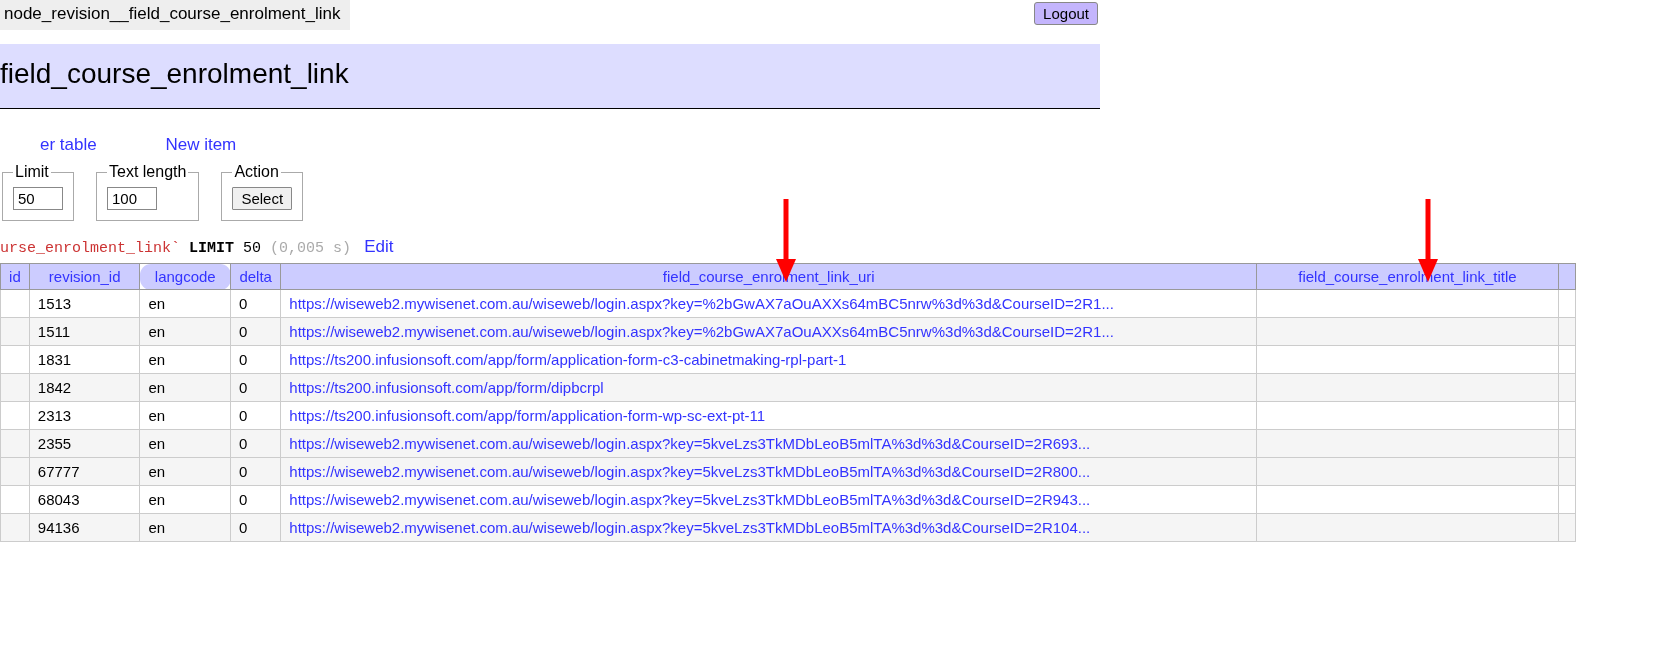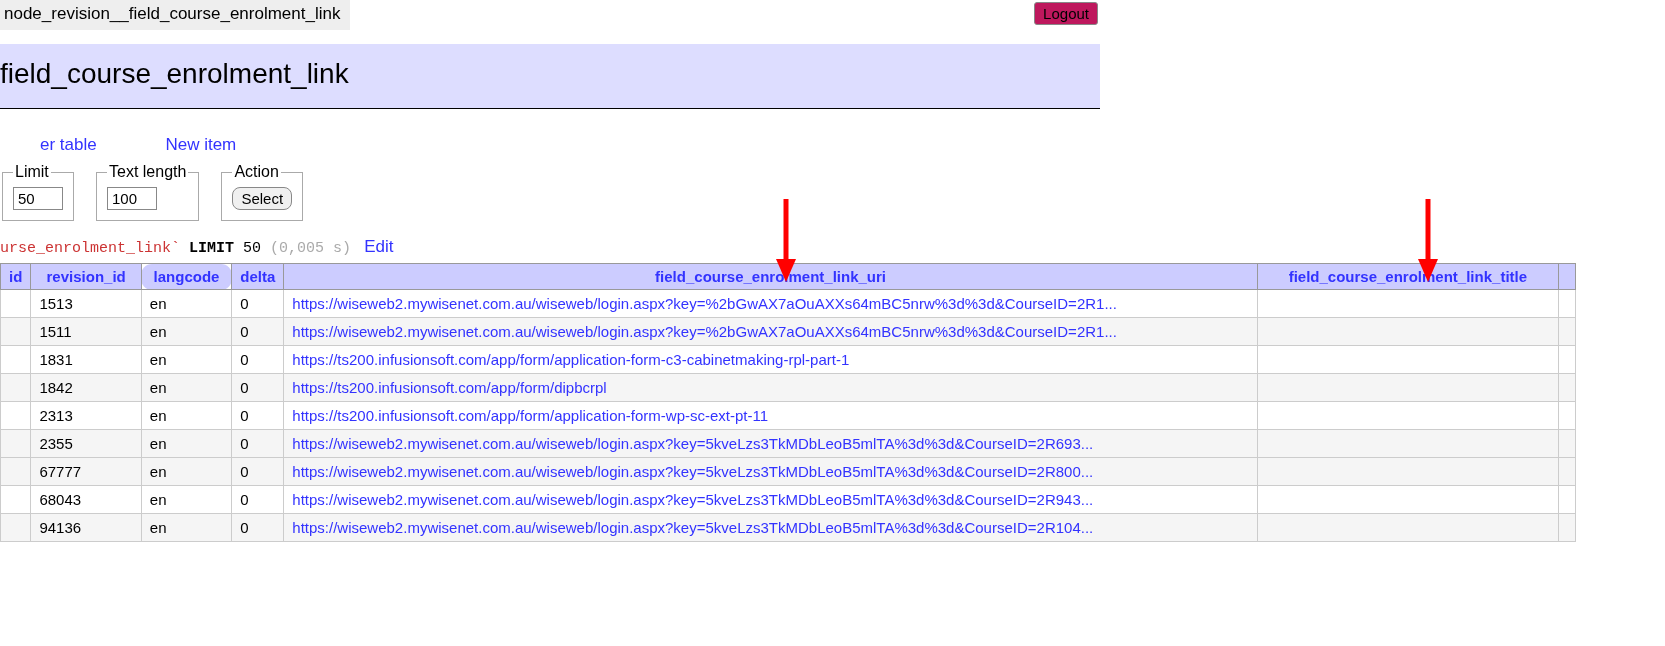--- a/index.html
+++ b/index.html
@@ -23,21 +23,21 @@
     background: #eee;
     padding: 4px 10px 6px 4px;
     font-size: 17px;
   }
   .logout-btn {
     margin-top: 2px;
     margin-right: 2px;
     font-size: 15px;
     padding: 2px 8px;
     border: 1px solid #888;
-    background: #be185d;
+    background: #c4b5fd;
     border-radius: 3px;
     cursor: pointer;
   }
   .title-band {
     margin-top: 14px;
     width: 1100px;
     background: #ddf;
     padding: 14px 0 18px 0;
     border-bottom: 1px solid #000;
   }
@@ -74,21 +74,21 @@
     width: 50px;
     font-size: 15px;
     border: 1px solid #888;
     padding: 2px 4px;
   }
   fieldset button {
     font-size: 15px;
     padding: 2px 8px;
     border: 1px solid #888;
     background: #f0f0f0;
-    border-radius: 8px;
+    border-radius: 1px;
     cursor: pointer;
   }
   .sql-line {
     margin-top: 16px;
     font-family: "Courier New", monospace;
     font-size: 15px;
   }
   .sql-line .tbl { color: #c33; }
   .sql-line .kw { color: #000; font-weight: bold; }
   .sql-line .time { color: #aaa; }
@@ -102,21 +102,21 @@
   table.data {
     margin-top: 6px;
     border-collapse: collapse;
     width: 1576px;
   }
   table.data th {
     background: #ccf;
     border: 1px solid #999;
     padding: 4px 8px;
     text-align: center;
-    font-weight: bold;
+    font-weight: normal;
     font-size: 15px;
   }
   table.data th a {
     color: #33f;
     text-decoration: none;
   }
   table.data td {
     border: 1px solid #ccc;
     padding: 5px 8px;
     font-size: 15px;

